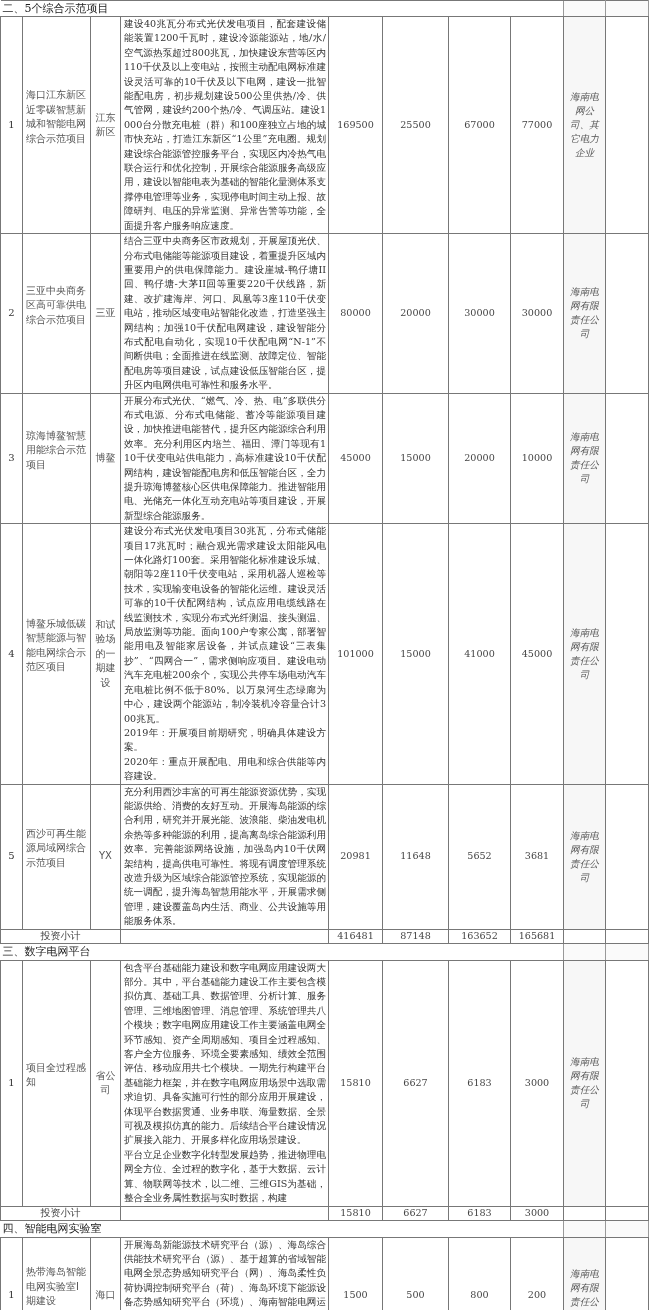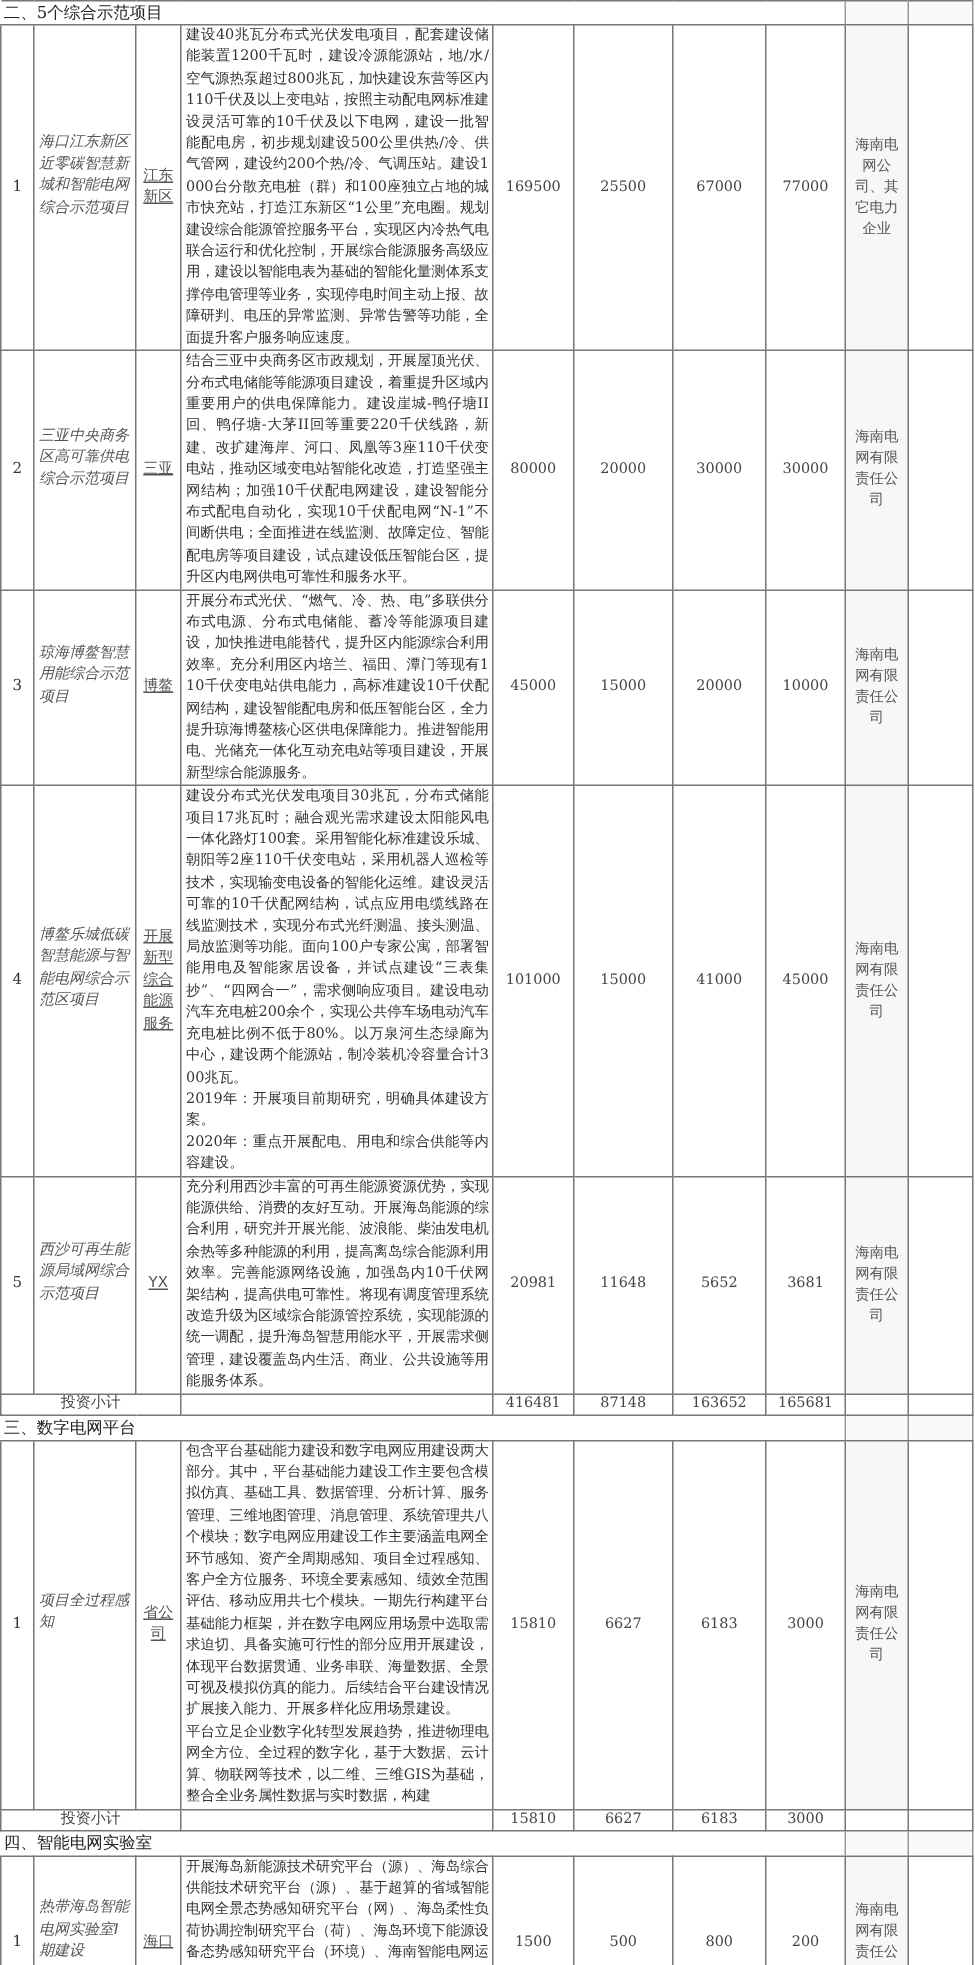--- a/index.html
+++ b/index.html
@@ -2,25 +2,25 @@
 <html><head>
 <meta charset="utf-8">
 <style>
   html, body { margin:0; padding:0; background:#ffffff; }
   body { width:650px; height:1310px; overflow:hidden; font-family:"DejaVu Serif","Liberation Serif",serif; color:#333; }
   table { border-collapse:collapse; table-layout:fixed; width:648px; }
   td { border:1px solid #777; padding:0; font-size:10px; line-height:14.4px; vertical-align:middle; overflow:hidden; }
   .sec td { border-left:none; border-right:none; font-weight:normal; font-size:11px; line-height:14px; padding-left:2px; color:#222; }
   .sec td.ext { border-left:1px solid #999; border-right:1px solid #999; background:#fafafa; }
   .no { text-align:center; }
-  .name { padding:0 2px 16px 3px; font-family:"DejaVu Sans","Liberation Sans",sans-serif; color:#555; font-size:10px; line-height:14.5px;font-style:italic; }
-  .loc { text-align:center; font-family:"DejaVu Sans","Liberation Sans",sans-serif; color:#555; font-size:10px; line-height:14.5px;text-decoration:underline; }
+  .name { padding:0 2px 16px 3px; font-family:"DejaVu Sans","Liberation Sans",sans-serif; color:#555; font-size:10px; line-height:14.5px; }
+  .loc { text-align:center; font-family:"DejaVu Sans","Liberation Sans",sans-serif; color:#555; font-size:10px; line-height:14.5px; }
   .desc { padding:0 2px 0 3px; text-align:justify; font-size:9.6px; line-height:14.4px; word-break:break-all; border-left:1px dashed #888; }
   .num { text-align:center; font-size:9.6px; color:#444; }
-  .owner { text-align:center; font-family:"DejaVu Sans","Liberation Sans",sans-serif; font-size:9.6px; line-height:14px; color:#555; background:#f7f7f7; padding:0 4px; }
+  .owner { text-align:center; font-family:"DejaVu Sans","Liberation Sans",sans-serif; font-size:9.6px; line-height:14px; color:#555; background:#f7f7f7; padding:0 4px;font-style:italic; }
   .sub td { height:13px; line-height:12px; }
   .sub .label { text-align:center; color:#444;margin-top:32px; }
 </style>
 </head>
 <body>
 
 <table>
   <colgroup>
     <col style="width:22px">
       <col style="width:68px">
@@ -71,21 +71,21 @@
         <td class="num">45000</td>
         <td class="num">15000</td>
         <td class="num">20000</td>
         <td class="num">10000</td>
         <td class="owner">海南电网有限责任公司</td>
         <td></td>
       </tr>
       <tr style="height:232px">
         <td class="no">4</td>
         <td class="name">博鳌乐城低碳智慧能源与智能电网综合示范区项目</td>
-        <td class="loc">开展新型综合能源服务</td>
+        <td class="loc">和试验场的一期建设</td>
         <td class="desc" style="white-space:pre-line">建设分布式光伏发电项目30兆瓦，分布式储能项目17兆瓦时；融合观光需求建设太阳能风电一体化路灯100套。采用智能化标准建设乐城、朝阳等2座110千伏变电站，采用机器人巡检等技术，实现输变电设备的智能化运维。建设灵活可靠的10千伏配网结构，试点应用电缆线路在线监测技术，实现分布式光纤测温、接头测温、局放监测等功能。面向100户专家公寓，部署智能用电及智能家居设备，并试点建设“三表集抄”、“四网合一”，需求侧响应项目。建设电动汽车充电桩200余个，实现公共停车场电动汽车充电桩比例不低于80%。以万泉河生态绿廊为中心，建设两个能源站，制冷装机冷容量合计300兆瓦。
 2019年：开展项目前期研究，明确具体建设方案。
 2020年：重点开展配电、用电和综合供能等内容建设。</td>
         <td class="num">101000</td>
         <td class="num">15000</td>
         <td class="num">41000</td>
         <td class="num">45000</td>
         <td class="owner">海南电网有限责任公司</td>
         <td></td>
       </tr>

